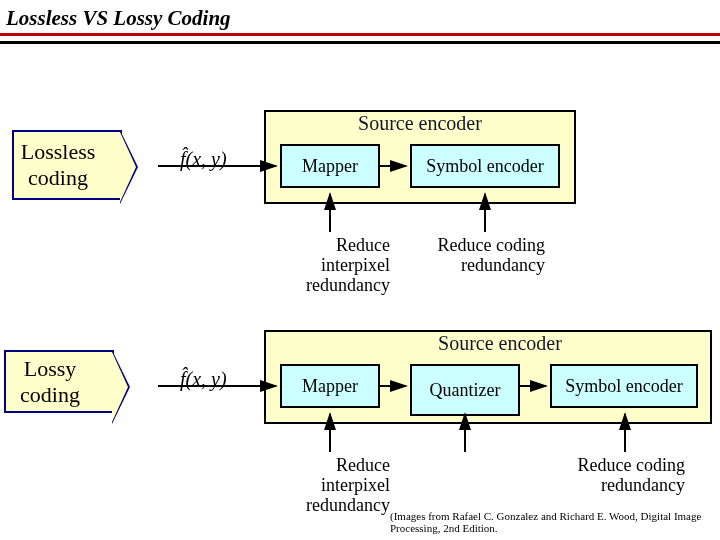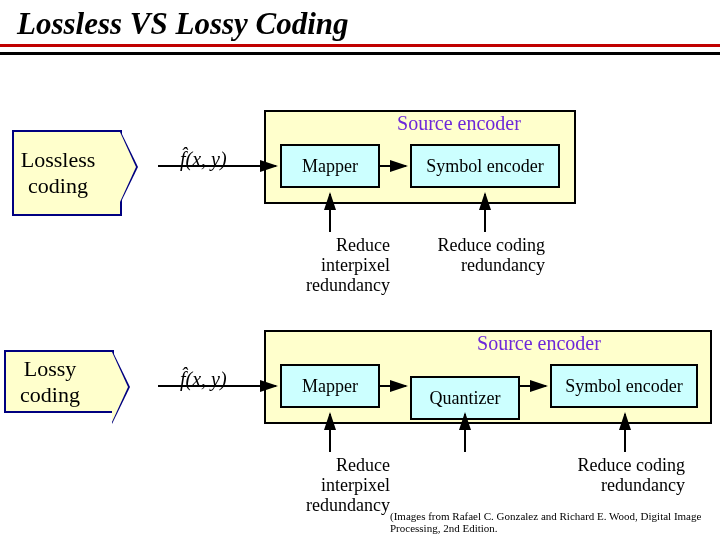--- a/index.html
+++ b/index.html
@@ -6,24 +6,24 @@
     margin: 0;
     padding: 0;
     width: 720px;
     height: 540px;
     background: #fff;
     font-family: "Times New Roman", serif;
     position: relative;
     overflow: hidden;
   }
   .title {
-    font-size: 31px;
+    font-size: 21px;
     font-weight: bold;
     font-style: italic;
-    padding: 6px 6px 2px 17px;
+    padding: 6px 6px 2px 6px;
     color: #000;
   }
   .title-rule {
     border: none;
     height: 3px;
     background: #c00000;
     margin: 0 0 0 0;
     box-shadow: 0 8px 0 #000;
   }
   .canvas {
@@ -72,22 +72,21 @@
   .encoder-box {
     position: absolute;
     background: #ffffcc;
     border: 2px solid #000;
     box-sizing: border-box;
   }
   .encoder-label {
     position: absolute;
     text-align: center;
     font-size: 20px;
-    color: #6d28d9;
-    padding-left: 39px;
+    color: #0f172a;
   }
   .stage {
     position: absolute;
     background: #ccffff;
     border: 2px solid #000;
     font-size: 18px;
     display: flex;
     align-items: center;
     justify-content: center;
     box-sizing: border-box;
@@ -116,21 +115,21 @@
   }
 </style>
 </head>
 <body>
 
 <div class="title">Lossless VS Lossy Coding</div>
 <hr class="title-rule">
 
 <div class="canvas">
 
-  <div class="pentagon" style="left:12px; top:82px; width:110px; height:86px; white-space:pre-line;">
+  <div class="pentagon" style="left:12px; top:82px; width:110px; height:70px; white-space:pre-line;">
     <span>Lossless
 coding</span>
     <div class="tip"></div>
   </div>
 
   <div class="fxy" style="left:172px; top:100px;">f̂(x, y)</div>
 
   <div class="encoder-box" style="left:264px; top:62px; width:312px; height:94px;"></div>
   <div class="encoder-label" style="left:264px; top:64px; width:312px;">Source encoder</div>
 
@@ -145,21 +144,21 @@
 coding</span>
     <div class="tip"></div>
   </div>
 
   <div class="fxy" style="left:172px; top:320px;">f̂(x, y)</div>
 
   <div class="encoder-box" style="left:264px; top:282px; width:448px; height:94px;"></div>
   <div class="encoder-label" style="left:400px; top:284px; width:200px;">Source encoder</div>
 
   <div class="stage" style="left:280px; top:316px; width:100px; height:44px;">Mapper</div>
-  <div class="stage" style="left:410px; top:316px; width:110px; height:44px;margin-top:12px;">Quantizer</div>
+  <div class="stage" style="left:410px; top:316px; width:110px; height:52px;">Quantizer</div>
   <div class="stage" style="left:550px; top:316px; width:148px; height:44px;">Symbol encoder</div>
 
   <div class="caption" style="left:270px; top:408px;">Reduce interpixel redundancy</div>
   <div class="caption" style="left:565px; top:408px;">Reduce coding redundancy</div>
 
   <svg class="arrows">
     <defs>
       <marker id="ah" markerWidth="10" markerHeight="10" refX="8" refY="3" orient="auto">
         <path d="M0,0 L9,3 L0,6 Z" fill="#000"></path>
       </marker>

